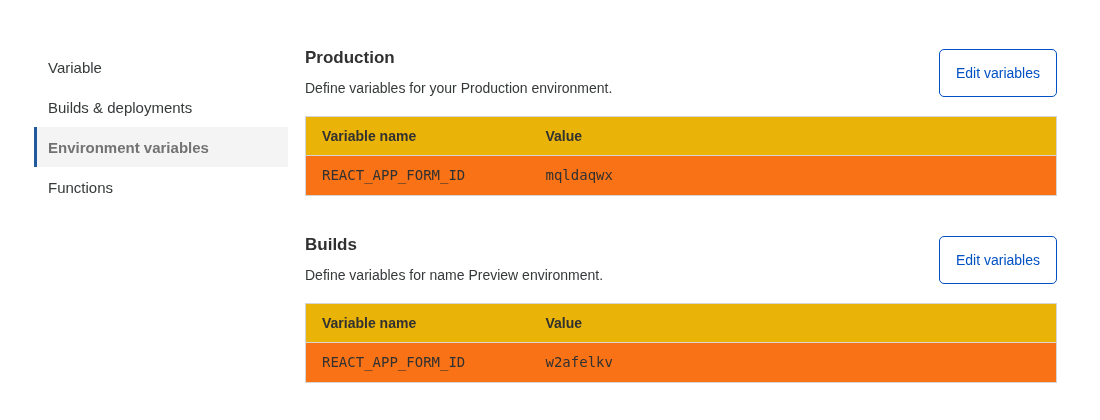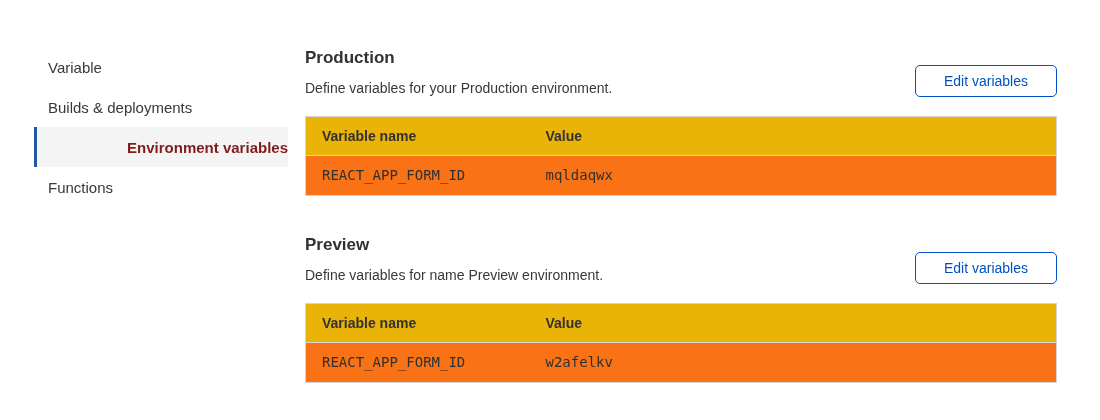--- a/index.html
+++ b/index.html
@@ -14,32 +14,32 @@
 
   
   .sidebar { width: 254px; margin-left: 34px; flex-shrink: 0; }
   .nav-item {
     height: 40px; display: flex; align-items: center;
     padding-left: 11px; border-left: 3px solid transparent;
     font-size: 15px; color: #36393a; cursor: pointer;
   }
   .nav-item.selected {
     background: #f4f4f4; border-left-color: #205a9c;
-    font-weight: 600; color: #7f1d1d; justify-content: flex-end;
+    font-weight: 600; color: #737373;
   }
 
   
   .main { flex: 1; margin-left: 17px; margin-right: 43px; }
   .section + .section { margin-top: 38px; }
   .section-header { display: flex; justify-content: space-between; align-items: flex-start; }
   .section-title { margin: 0; font-size: 17px; line-height: 22px; font-weight: 600; color: #313131; }
   .section-desc { margin: 10px 0 0 0; font-size: 14px; line-height: 18px; color: #36393a; }
   .edit-btn {
     align-self: flex-end;
-    height: 32px; padding: 0 28px;
+    height: 48px; padding: 0 16px;
     background: #ffffff; color: #0051c3;
     border: 1px solid #0051c3; border-radius: 5px;
     font-family: "Liberation Sans", sans-serif;
     font-size: 14px; cursor: pointer; white-space: nowrap;
   }
   .var-table {
     width: 100%; margin-top: 19px;
     border-collapse: collapse;
     border: 1px solid #d5d5d5; border-radius: 2px;
   }
@@ -97,21 +97,21 @@
             <td>REACT_APP_FORM_ID</td>
             <td>mqldaqwx</td>
           </tr>
         </tbody>
       </table>
     </section>
 
     <section class="section">
       <div class="section-header">
         <div>
-          <h2 class="section-title">Preview</h2>
+          <h2 class="section-title">Builds</h2>
           <p class="section-desc">Define variables for name Preview environment.</p>
         </div>
         <button class="edit-btn">Edit variables</button>
       </div>
       <table class="var-table">
         <thead>
           <tr>
             <th class="col-name">Variable name</th>
             <th>Value</th>
           </tr>

